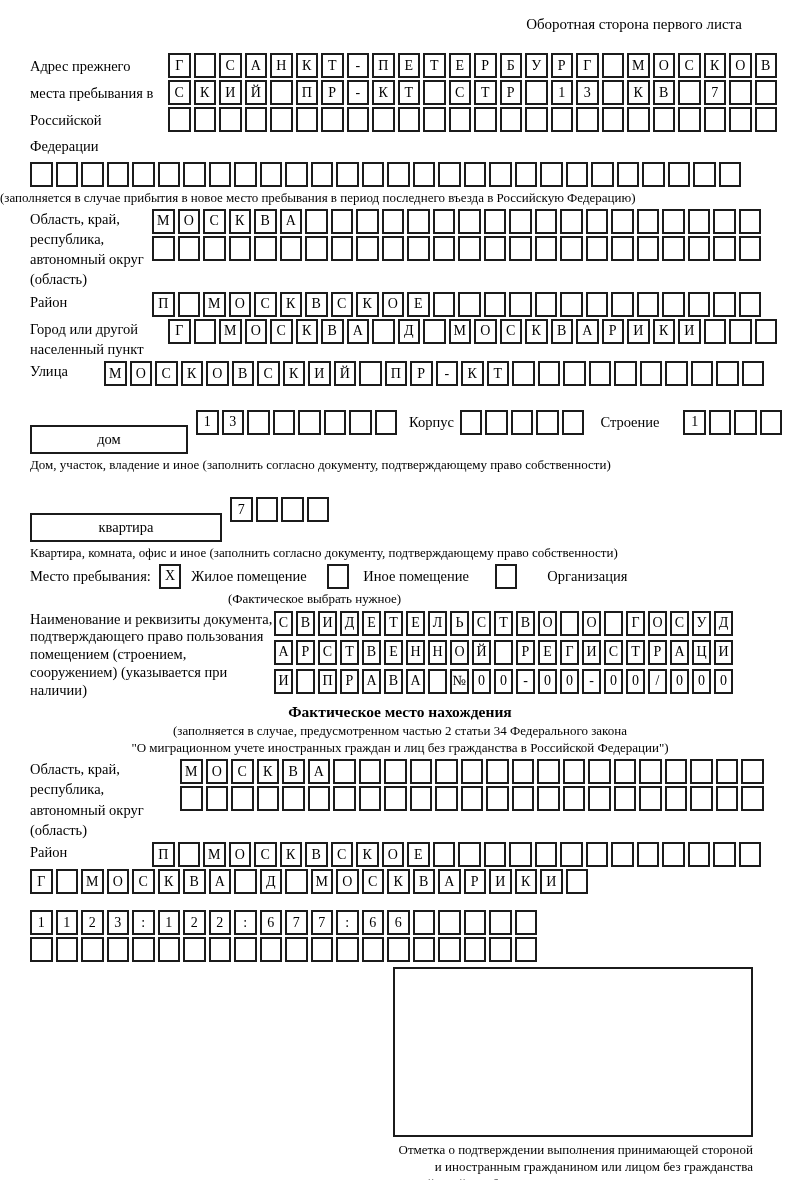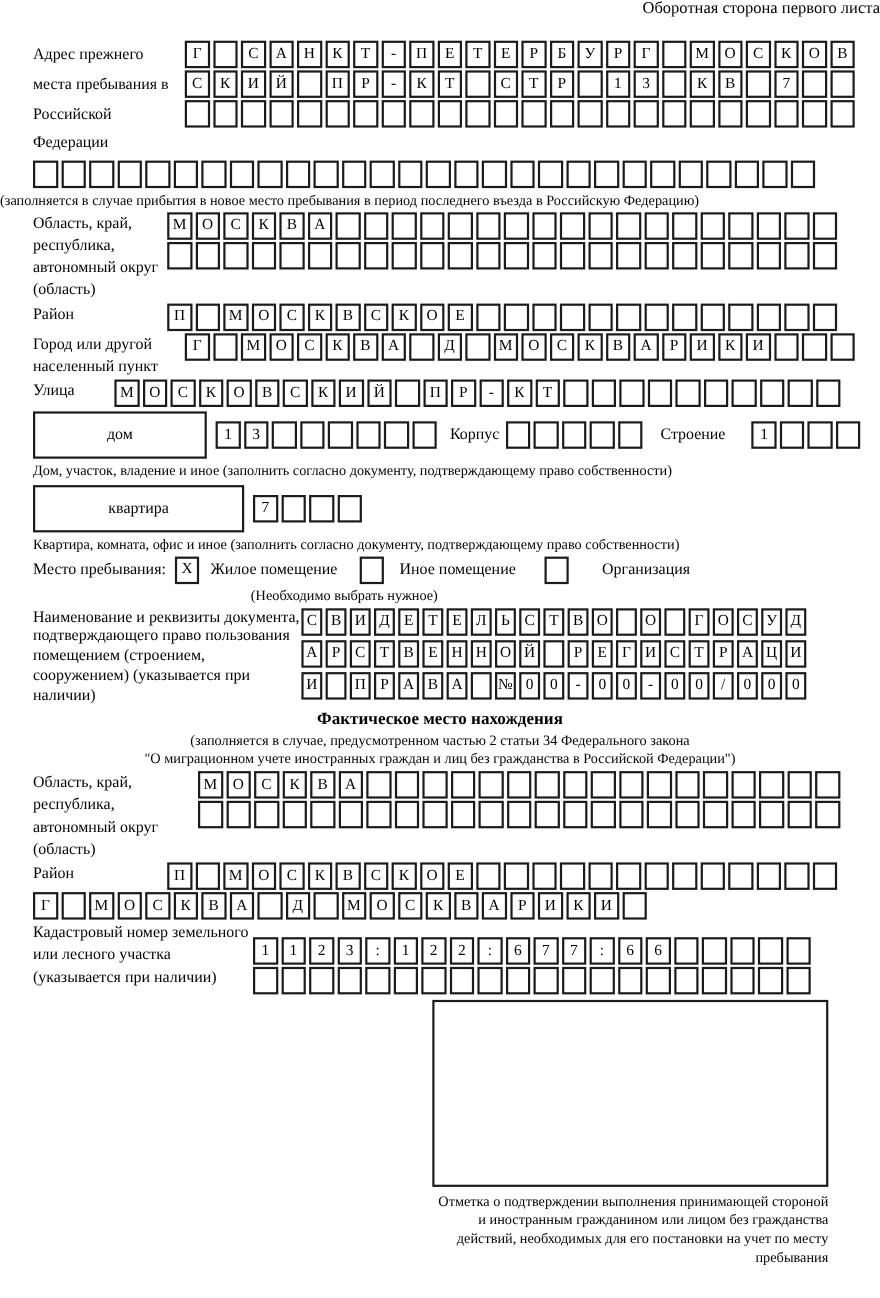--- a/index.html
+++ b/index.html
@@ -1,36 +1,36 @@
 <!DOCTYPE html>
 <html><head>
 <meta charset="utf-8">
 <style>
   html,body{margin:0;padding:0;background:#fff;}
   body{
     width:800px;height:1180px;overflow:hidden;color:#000;
     font-family:"Liberation Serif","DejaVu Serif",serif;
   }
-  .top-title{margin-top:0;text-align:right;font-size:15px;}
+  .top-title{margin-top:16px;padding-right:58px;text-align:right;font-size:15px;}
   .field{display:flex;align-items:flex-start;margin-left:30px;}
   .flabel{font-size:14.5px;line-height:1.4;flex:none;}
   .rows{display:flex;flex-direction:column;gap:2px;}
   .cellrow{display:flex;gap:3px;flex:none;}
   .cell{
     box-sizing:border-box;flex:none;width:22.5px;height:25px;
     border:2px solid #1b1b1b;display:flex;align-items:center;justify-content:center;
     font-size:14px;background:#fff;
   }
   .cell-sm .cell{width:19px;}
   .caption{margin-left:30px;margin-top:3px;font-size:13px;line-height:1.25;}
   .caption.center{margin-left:0;text-align:left;}
   .sec-title{margin-top:5px;text-align:center;font-weight:bold;font-size:15.5px;}
   .labelbox{
-    box-sizing:border-box;border:2px solid #1b1b1b;height:43px;flex:none;
-    display:flex;align-items:center;justify-content:center;font-size:14.5px;
+    box-sizing:border-box;border:2px solid #1b1b1b;height:29px;flex:none;
+    display:flex;align-items:center;justify-content:center;font-size:14.5px;margin-top:35px;
   }
   .inline-label{font-size:14.5px;line-height:29px;flex:none;}
   .house-row{display:flex;align-items:center;margin-left:30px;margin-top:4px;}
   .stay-row{display:flex;align-items:center;margin-left:30px;margin-top:3px;}
   .opt-label{font-size:14.5px;flex:none;}
   .note{margin-left:228px;margin-top:2px;font-size:13px;}
   .center-note{text-align:center;font-size:13px;line-height:1.3;margin-top:2px;}
   .stamp-wrap{margin-left:393px;margin-top:5px;width:360px;}
   .stamp-box{box-sizing:border-box;border:2px solid #1b1b1b;width:360px;height:170px;background:#fff;}
   .stamp-caption{margin-top:5px;text-align:right;font-size:13px;line-height:1.3;}
@@ -352,21 +352,21 @@
 
   <div class="stay-row">
     <span class="opt-label">Место пребывания:</span>
     <span class="cell" style="margin-left:8px">X</span>
     <span class="opt-label" style="margin-left:10px">Жилое помещение</span>
     <span class="cell" style="margin-left:20px"></span>
     <span class="opt-label" style="margin-left:14px">Иное помещение</span>
     <span class="cell" style="margin-left:26px"></span>
     <span class="opt-label" style="margin-left:30px">Организация</span>
   </div>
-  <div class="note">(Необходимо выбрать нужное)</div>
+  <div class="note">(Фактическое выбрать нужное)</div>
 
   <div class="field mt4">
     <div class="flabel" style="width:244px;line-height:1.22">Наименование и реквизиты документа, подтверждающего право пользования помещением (строением, сооружением) (указывается при наличии)</div>
     <div class="rows" style="gap:4px">
       <div class="cellrow cell-sm">
           <span class="cell">С</span>
           <span class="cell">В</span>
           <span class="cell">И</span>
           <span class="cell">Д</span>
           <span class="cell">Е</span>
@@ -547,21 +547,20 @@
         <span class="cell">А</span>
         <span class="cell">Р</span>
         <span class="cell">И</span>
         <span class="cell">К</span>
         <span class="cell">И</span>
         <span class="cell"></span>
       </div>
   </div>
 
   <div class="field mt2">
-    <div class="flabel" style="width:200px">Кадастровый номер земельного или лесного участка (указывается при наличии)</div>
     <div class="rows" style="margin-top:14px">
       <div class="cellrow">
           <span class="cell">1</span>
           <span class="cell">1</span>
           <span class="cell">2</span>
           <span class="cell">3</span>
           <span class="cell">:</span>
           <span class="cell">1</span>
           <span class="cell">2</span>
           <span class="cell">2</span>

